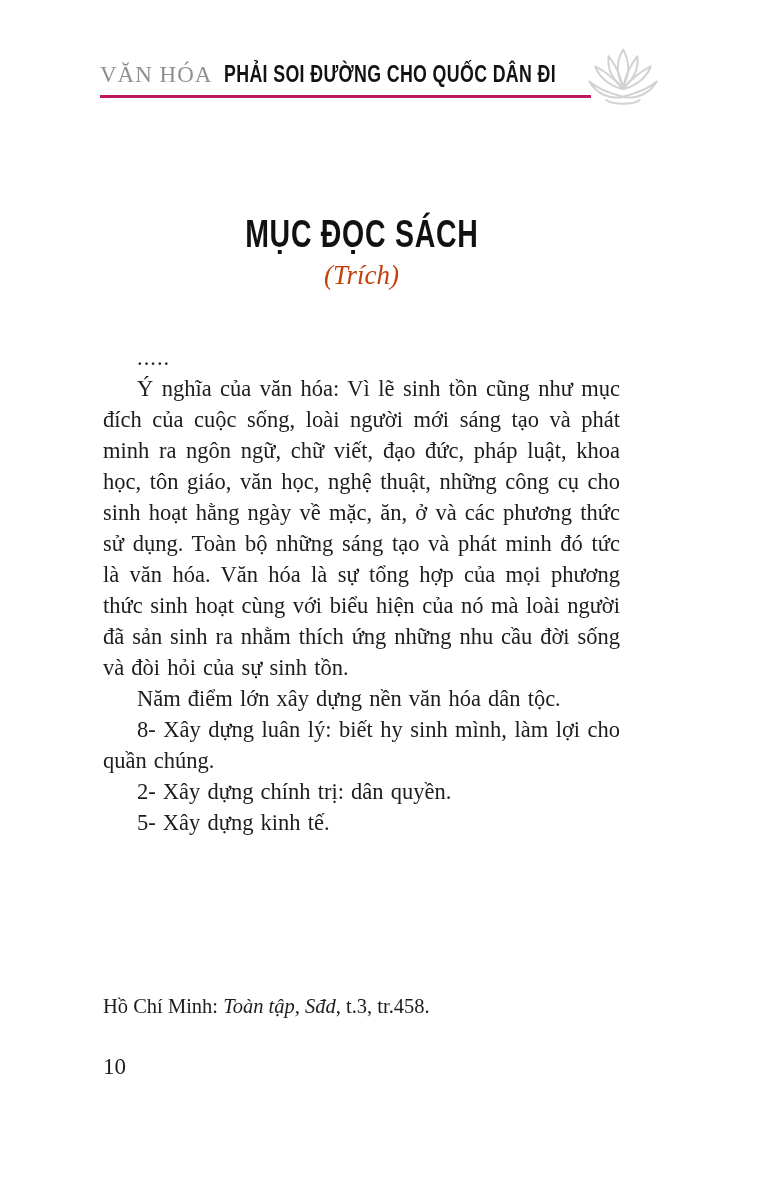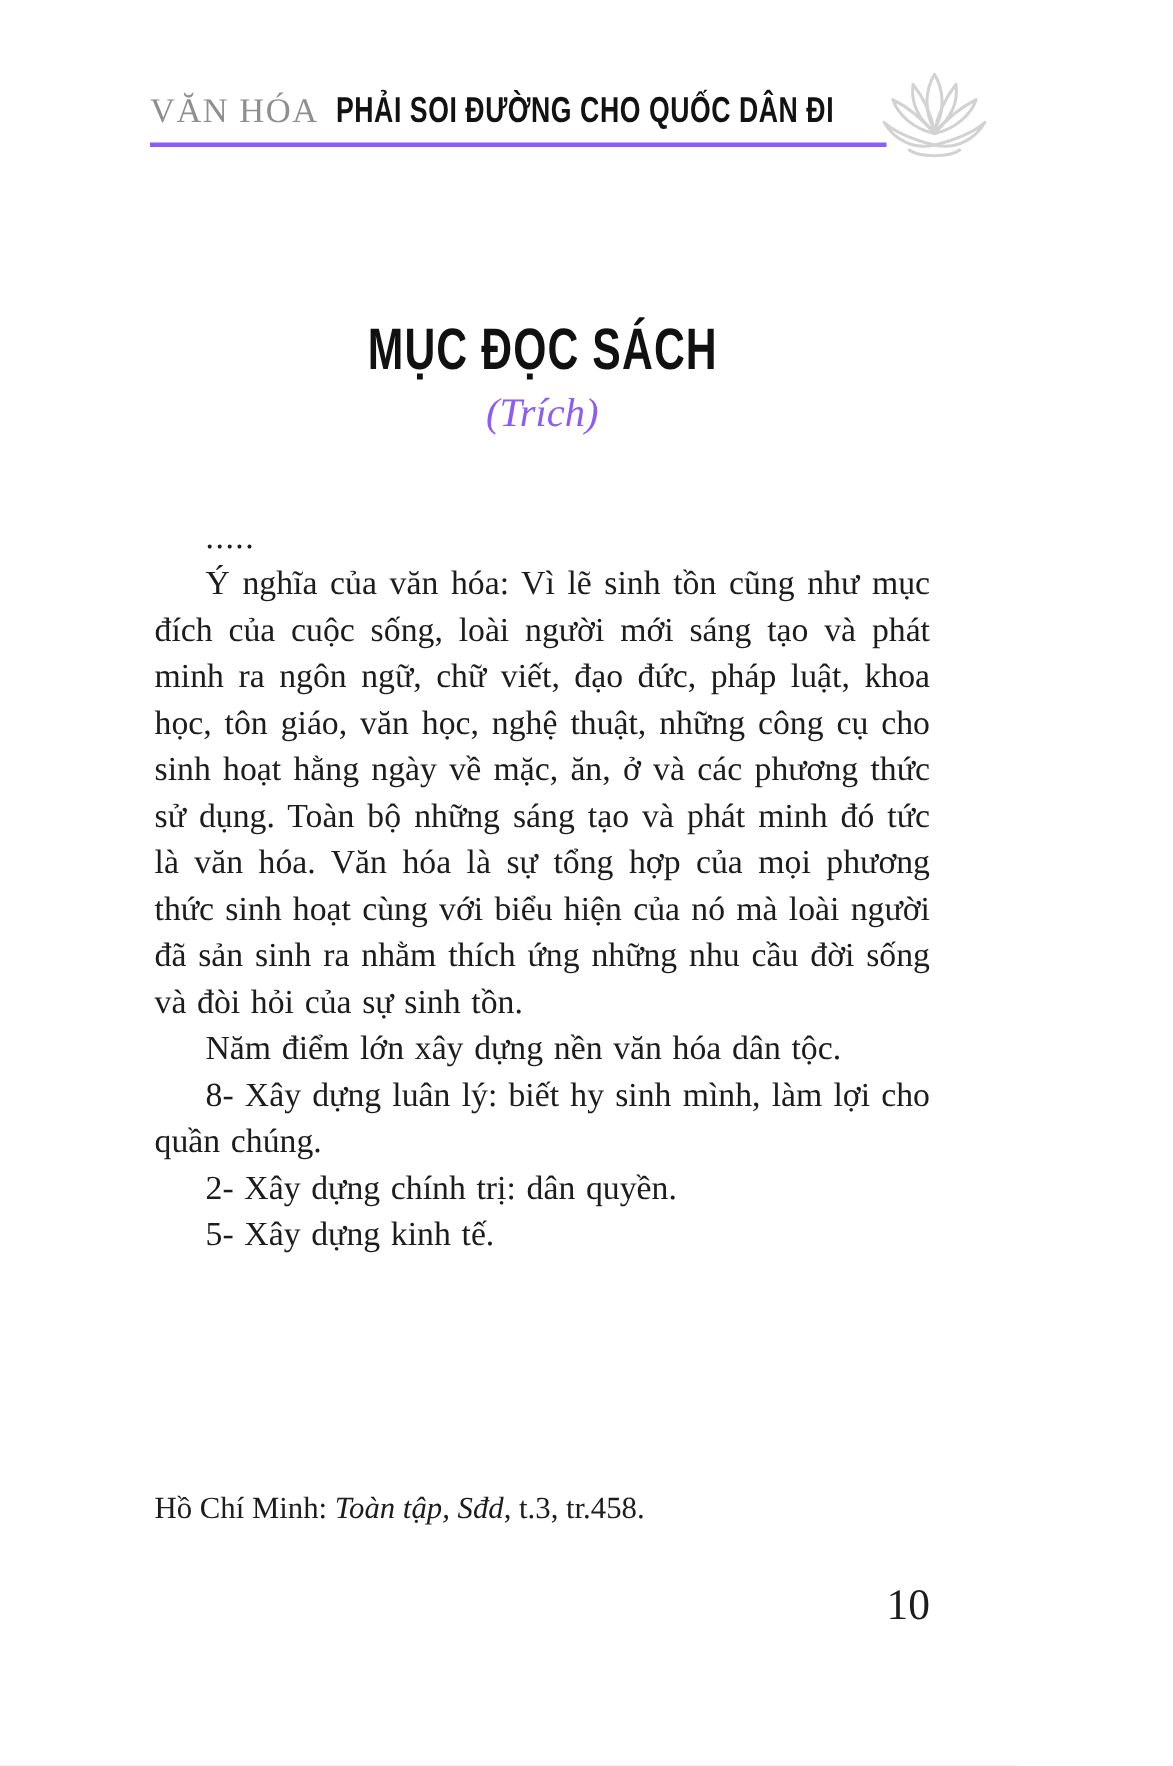--- a/index.html
+++ b/index.html
@@ -14,21 +14,21 @@
     color: #1c1c1c;
   }
 
   
   .header {
     position: absolute;
     left: 100px;
     top: 60px;
     width: 491px;
     padding-bottom: 7px;
-    border-bottom: 3px solid #8b5cf6;
+    border-bottom: 3px solid #be185d;
     white-space: nowrap;
   }
   .header-serif {
     font-family: "Liberation Serif", serif;
     font-size: 23px;
     letter-spacing: 1px;
     color: #8f8f8f;
     vertical-align: baseline;
   }
   .header-bold {
@@ -68,21 +68,21 @@
     color: #111111;
   }
   .article-subtitle {
     position: absolute;
     left: 103px;
     top: 260px;
     width: 517px;
     text-align: center;
     font-style: italic;
     font-size: 27px;
-    color: #8b5cf6;
+    color: #c2410c;
   }
 
   
   .body-text {
     position: absolute;
     left: 103px;
     top: 342px;
     width: 517px;
     font-size: 22.5px;
     line-height: 31px;
@@ -106,22 +106,22 @@
     width: 517px;
     font-size: 20.5px;
     color: #1c1c1c;
   }
   .citation .it { font-style: italic; text-align: center; }
   .page-number {
     position: absolute;
     left: 103px;
     top: 1054px;
     width: 517px;
-    text-align: right;
-    font-size: 29px;
+    text-align: left;
+    font-size: 23px;
     color: #1c1c1c;
   }
 </style>
 </head>
 <body>
 
 <div class="page">
 
   <div class="header">
     <span class="header-serif">VĂN HÓA</span>

